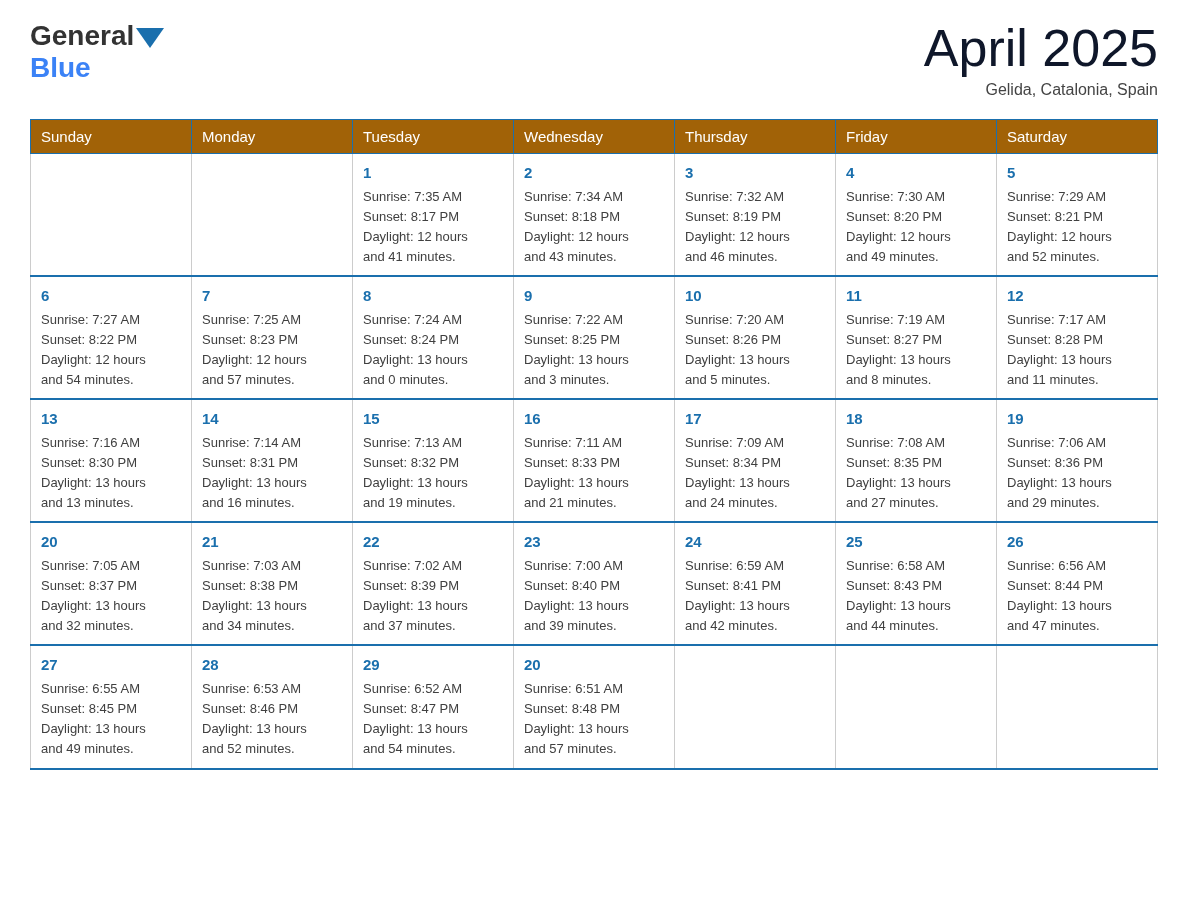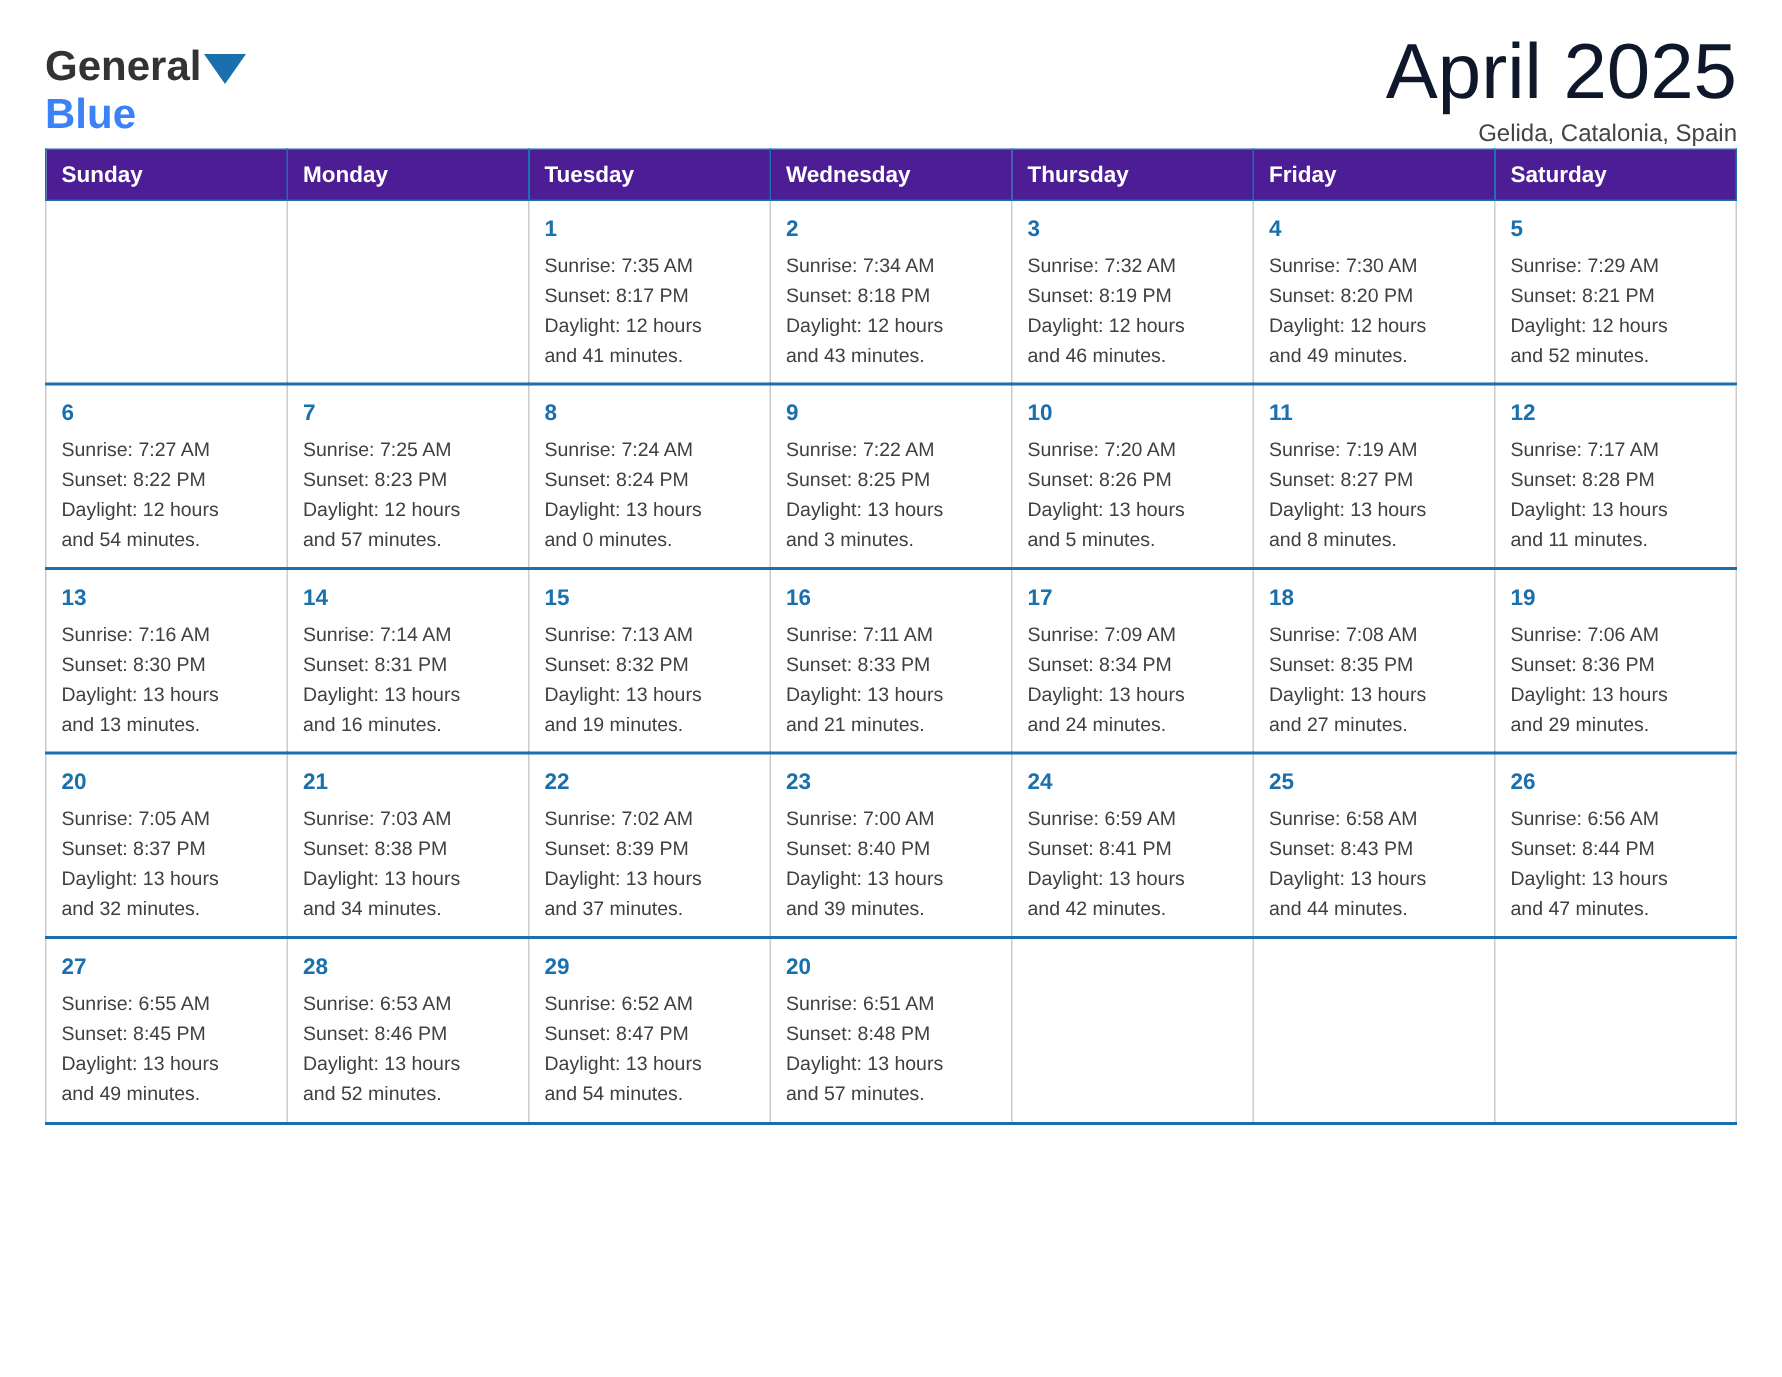--- a/index.html
+++ b/index.html
@@ -6,21 +6,22 @@
     body {
       font-family: Arial, sans-serif;
       background: #fff;
       padding: 20px 30px;
       width: 1188px;
       min-height: 918px;
     }
     .header {
       display: flex;
       justify-content: space-between;
-      align-items: center;
+      align-items: flex-start;
+      margin-bottom: 20px;
     }
     .logo {
       display: flex;
       align-items: center;
       gap: 4px;
     }
     .logo-text-general {
       font-size: 28px;
       font-weight: bold;
       color: #333;
@@ -63,24 +64,24 @@
       font-weight: normal;
       color: #444;
       margin-top: 4px;
     }
     .calendar {
       width: 100%;
       border-collapse: collapse;
       border: 1px solid #999;
     }
     .calendar thead tr th {
-      background-color: #4c1d95;
+      background-color: #a16207;
       color: #fff;
       font-size: 15px;
-      font-weight: bold;
+      font-weight: normal;
       padding: 8px 10px;
       text-align: left;
       border: 1px solid #1a6fad;
     }
     .calendar tbody tr td {
       vertical-align: top;
       padding: 8px 10px;
       border: 1px solid #ccc;
       width: 14.28%;
       min-height: 90px;

